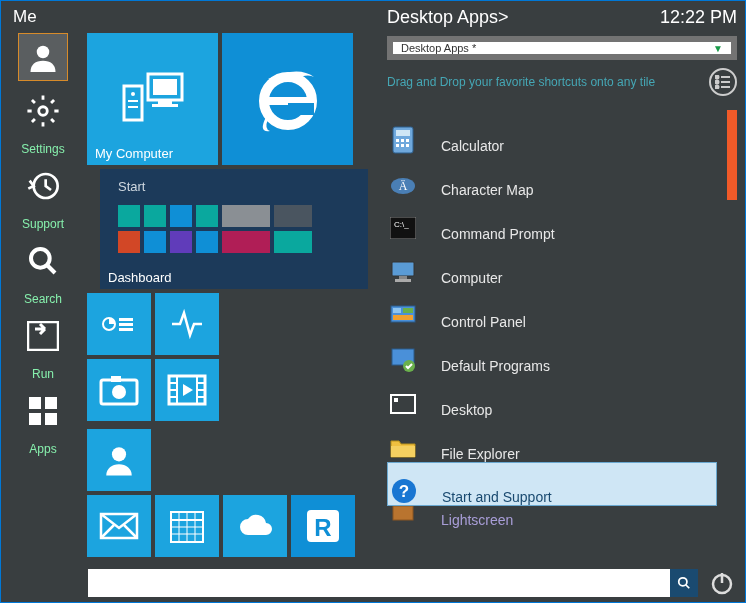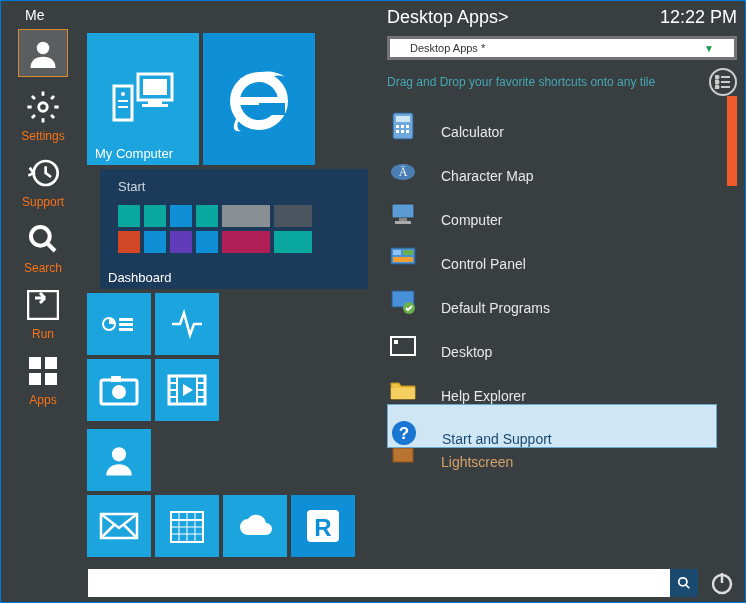--- a/index.html
+++ b/index.html
@@ -17,22 +17,22 @@
   .sidebar {
     width: 84px;
     background: #393e40;
     display: flex;
     flex-direction: column;
     align-items: center;
     padding-top: 6px;
   }
   .sidebar-header {
     align-self: flex-start;
-    padding-left: 24px;
-    font-size: 14px;
+    padding-left: 12px;
+    font-size: 17px;
     margin-bottom: 6px;
   }
   .sidebar-item {
     width: 70px;
     display: flex;
     flex-direction: column;
     align-items: center;
     margin-bottom: 10px;
     cursor: pointer;
     font-size: 12px;
@@ -44,41 +44,41 @@
     align-items: center;
     justify-content: center;
   }
   .sidebar-item.avatar .icon-box {
     border: 1px solid #d78b2a;
     width: 50px;
     height: 48px;
     background: #5a5e60;
   }
   .sidebar-item span.label {
-    margin-top: 2px;
-    color: #f97316;
+    margin-top: 11px;
+    color: #86efac;
   }
   
   .tiles {
     width: 290px;
     padding: 32px 2px 2px 2px;
     display: flex;
     flex-direction: column;
     gap: 4px;
   }
   .tile-row { display: flex; gap: 4px; }
   .tile {
     background: #1ca4df;
     position: relative;
     display: flex;
     align-items: center;
     justify-content: center;
     cursor: pointer;
   }
-  .tile.large { width: 112px; height: 132px; }
+  .tile.large { width: 131px; height: 132px; }
   .tile.wide { width: 268px; height: 120px; }
   .tile.small { width: 64px; height: 62px; }
   .tile.ie { background: #0f8fd6; }
   .tile .tile-label {
     position: absolute;
     bottom: 4px;
     left: 8px;
     font-size: 13px;
     color: #fff;
   }
@@ -120,35 +120,36 @@
     justify-content: space-between;
     align-items: center;
     font-size: 18px;
     margin-bottom: 8px;
     gap: 36px;
   }
   .dropdown {
     background: #fff;
     color: #333;
     height: 24px;
-    border: 3px solid #737373;
-    display: flex;
-    align-items: center;
-    padding: 0 20px;
+    border: 6px solid #737373;
+    display: flex;
+    align-items: center;
+    padding: 0 8px;
     font-size: 11px;
     justify-content: space-between;
     margin-bottom: 8px;
   }
   .dropdown .tri { color: #1a9b4a; font-size: 10px; }
   .hint-row {
     display: flex;
     justify-content: space-between;
     align-items: center;
     color: #45a7b5;
     font-size: 12px;
+    margin-bottom: 14px;
   }
   .list-btn {
     width: 28px; height: 28px;
     border: 2px solid #ccc;
     border-radius: 50%;
     display: flex; align-items: center; justify-content: center;
     color: #ccc; font-size: 13px;
   }
   .app-list {
     flex: 1;
@@ -493,20 +494,29 @@
       <div class="app-item">
         <div class="app-icon">
           <svg width="28" height="24" viewBox="0 0 28 24">
               <ellipse cx="14" cy="14" rx="12" ry="8" fill="#4a7fb5"></ellipse>
               <text x="14" y="18" font-size="12" fill="#fff" text-anchor="middle" font-family="serif">Ä</text>
             </svg>
         </div>
         <span>Character Map</span>
       </div>
 
+      <div class="app-item">
+        <div class="app-icon">
+          <svg width="26" height="22" viewBox="0 0 26 22">
+              <rect width="26" height="22" fill="#111" stroke="#888"></rect>
+              <text x="4" y="10" font-size="8" fill="#fff">C:\_</text>
+            </svg>
+        </div>
+        <span>Command Prompt</span>
+      </div>
 
       <div class="app-item">
         <div class="app-icon">
           <svg width="28" height="24" viewBox="0 0 28 24">
               <rect x="3" y="2" width="22" height="14" rx="1" fill="#5a9bd5" stroke="#333"></rect>
               <rect x="10" y="16" width="8" height="3" fill="#888"></rect>
               <rect x="6" y="19" width="16" height="3" fill="#aaa"></rect>
             </svg>
         </div>
         <span>Computer</span>
@@ -545,40 +555,40 @@
         <span>Desktop</span>
       </div>
 
       <div class="app-item">
         <div class="app-icon">
           <svg width="28" height="22" viewBox="0 0 28 22">
               <path d="M2 4h8l2 3h14v13H2z" fill="#f0c040" stroke="#b8901a"></path>
               <rect x="2" y="9" width="24" height="11" fill="#f5d060"></rect>
             </svg>
         </div>
-        <span>Help Explorer</span>
+        <span>File Explorer</span>
       </div>
 
       <div class="app-item selected">
         <div class="app-icon">
           <svg width="26" height="26" viewBox="0 0 26 26">
               <circle cx="13" cy="13" r="12" fill="#1976d2"></circle>
               <text x="13" y="19" font-size="17" fill="#fff" text-anchor="middle" font-weight="bold">?</text>
             </svg>
         </div>
         <span>Start and Support</span>
       </div>
 
       <div class="app-item" style="height:22px;overflow:hidden;opacity:0.8">
         <div class="app-icon">
           <svg width="24" height="20" viewBox="0 0 24 20">
               <rect x="2" y="2" width="20" height="14" fill="#d9822b" stroke="#a05a18"></rect>
             </svg>
         </div>
-        <span style="color:#fdba74">Lightscreen</span>
+        <span style="color:#c4b5fd">Lightscreen</span>
       </div>
 
       <div class="scrollbar">
         <div class="scroll-thumb"></div>
       </div>
     </div>
   </div>
 
   <div class="bottom-bar">
     <div class="search-box" placeholder="">

